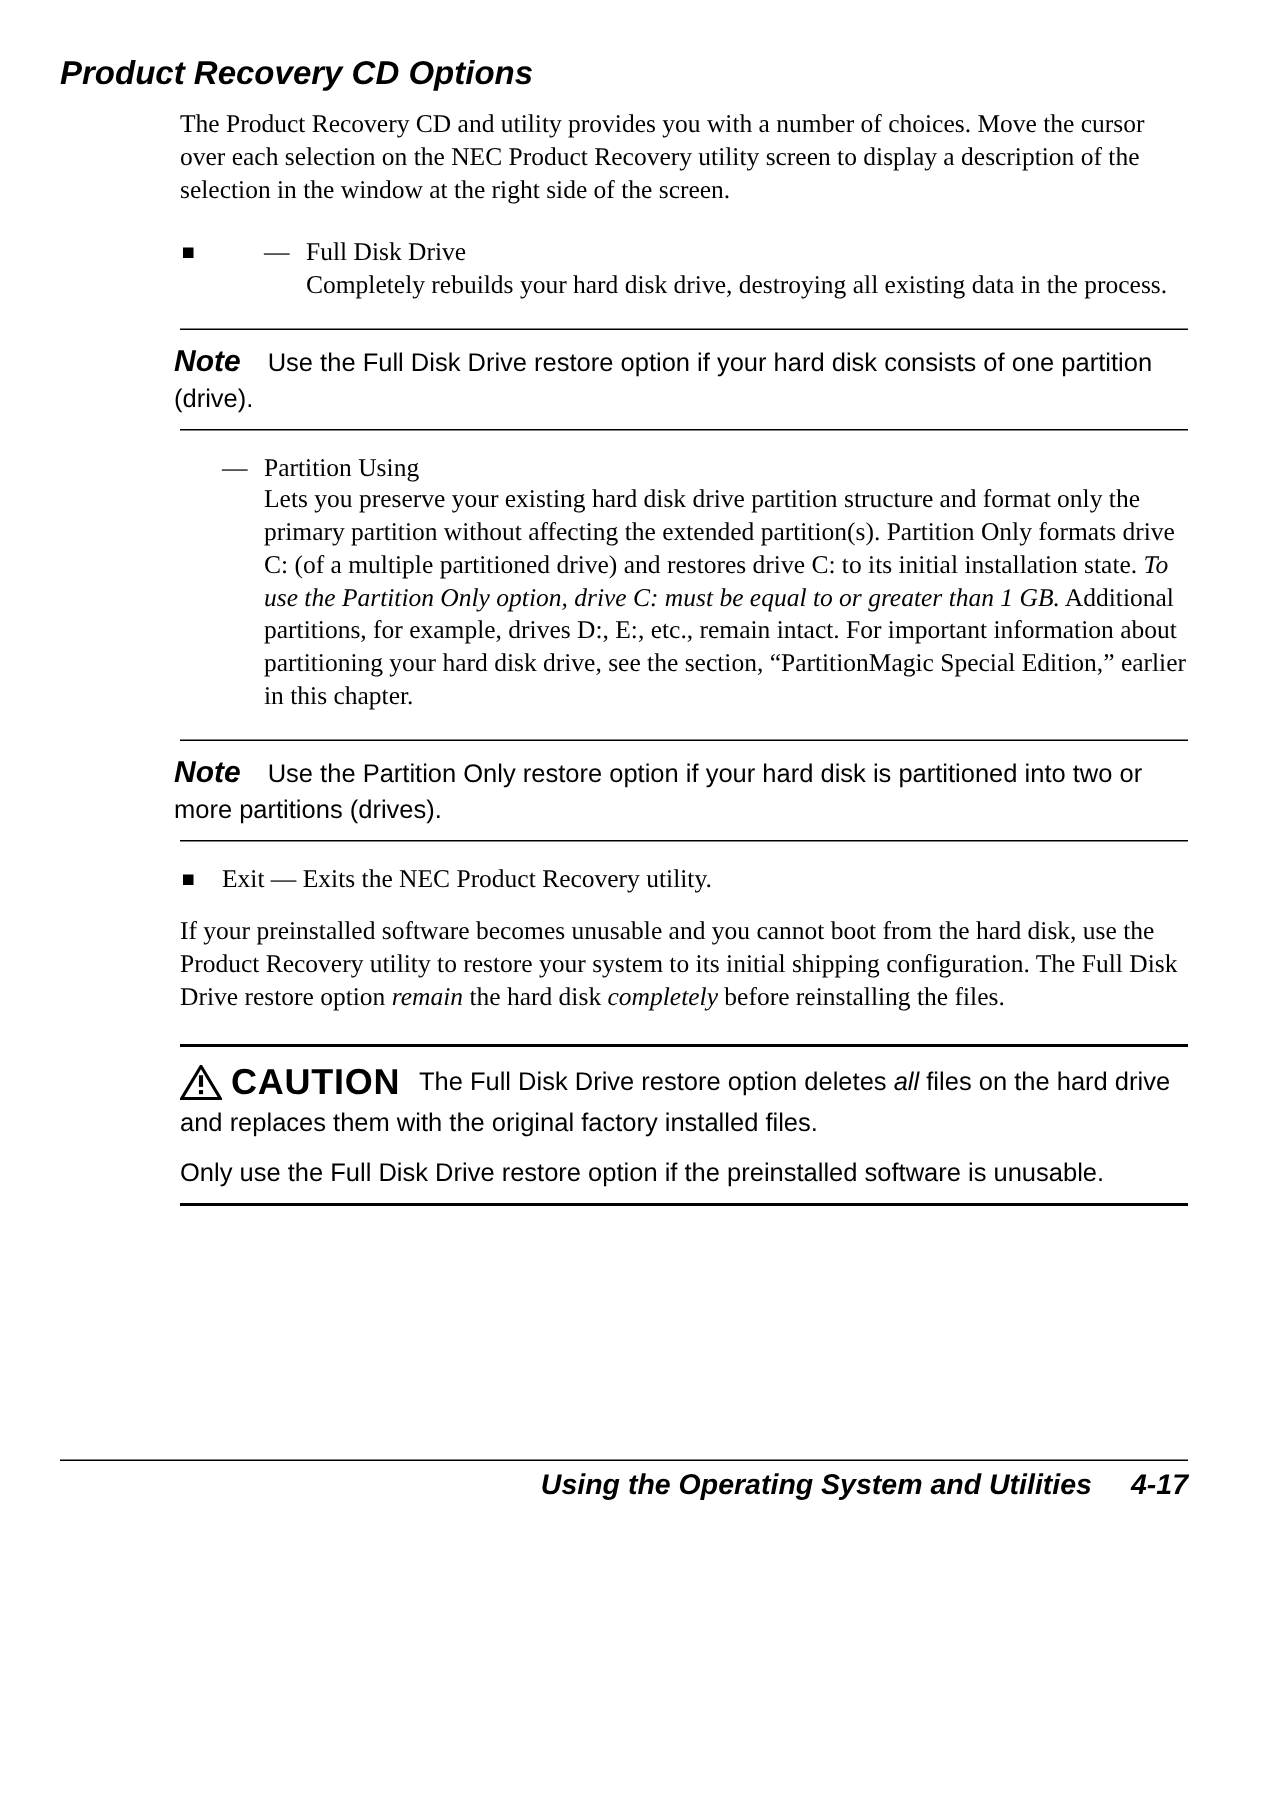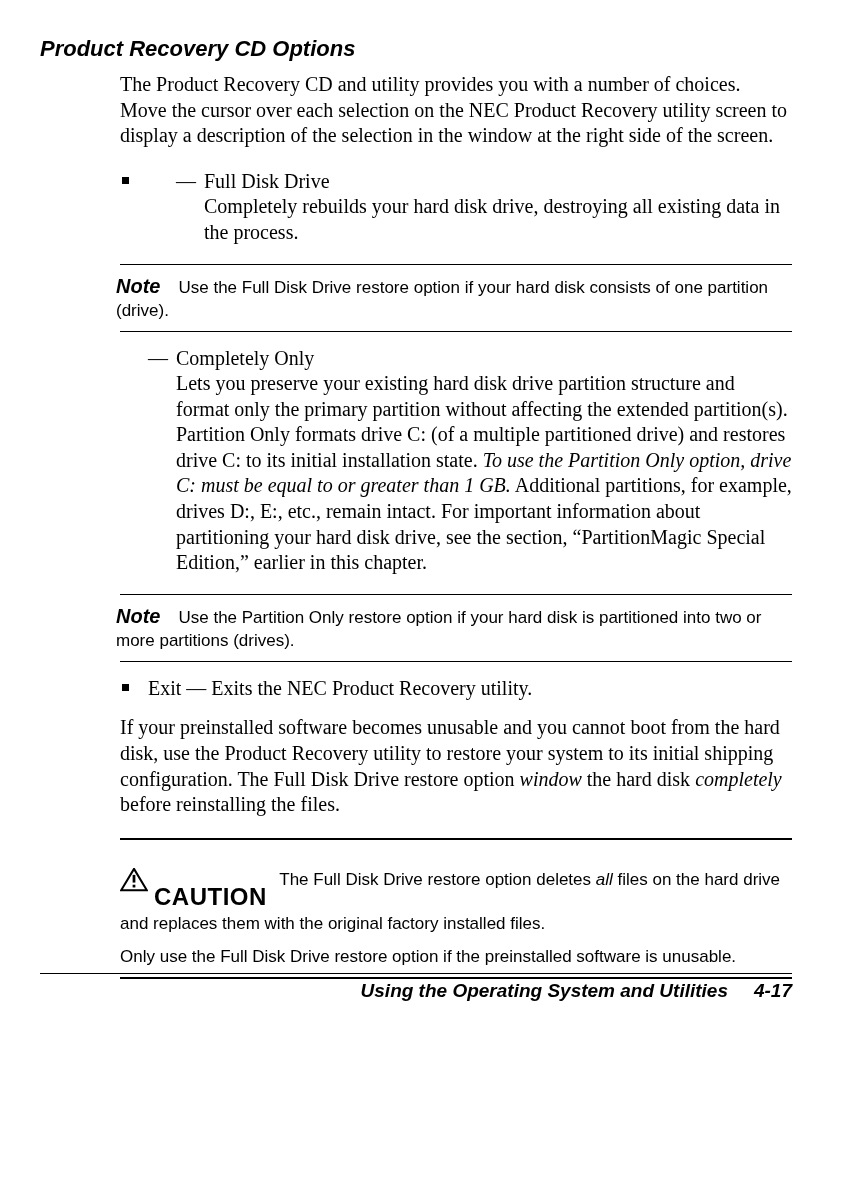--- a/index.html
+++ b/index.html
@@ -19,21 +19,21 @@
   }
   .section-heading {
     font-family: Arial, Helvetica, sans-serif;
     font-weight: bold;
     font-style: italic;
     font-size: 22px;
     margin: 6px 0 10px 0;
   }
   .body-block {
     margin-left: 80px;
-    font-size: 20px;
+    font-size: 17px;
     line-height: 1.28;
   }
   .intro-para {
     margin: 0 0 20px 0;
   }
   ul.square {
     list-style: none;
     padding: 0;
     margin: 0;
   }
@@ -103,21 +103,20 @@
     width: 28px;
     height: 24px;
     margin-right: 6px;
     flex: 0 0 auto;
   }
   .caution-word {
     font-weight: 900;
     font-size: 24px;
     letter-spacing: 0.5px;
     font-family: Arial, Helvetica, sans-serif;
-    margin-top: 33px;
   }
   .caution-para2 {
     margin-top: 10px;
   }
   em, .ital { font-style: italic; }
   .footer {
     position: absolute;
     bottom: 24px;
     left: 40px;
     right: 60px;
@@ -165,21 +164,21 @@
   <hr class="note-rule">
   <div class="note-block">
     <span class="note-label">Note</span><span>Use the Full Disk Drive restore option if your hard disk consists of one partition (drive).</span>
   </div>
   <hr class="note-rule-bottom">
 
   <div class="body-block">
     <div class="dash-item" style="margin-left:28px;">
       <span class="dash">—</span>
       <span class="dash-body">
-        <span>Completely Only</span><br>
+        <span>Partition Using</span><br>
         <span><span>Lets you preserve your existing hard disk drive partition structure and format only the primary partition without affecting the extended partition(s). Partition Only formats drive C: (of a multiple partitioned drive) and restores drive C: to its initial installation state. </span><em>To use the Partition Only option, drive C: must be equal to or greater than 1 GB.</em><span> Additional partitions, for example, drives D:, E:, etc., remain intact. For important information about partitioning your hard disk drive, see the section, “PartitionMagic Special Edition,” earlier in this chapter.</span></span>
       </span>
     </div>
   </div>
 
   <hr class="note-rule">
   <div class="note-block">
     <span class="note-label">Note</span><span>Use the Partition Only restore option if your hard disk is partitioned into two or more partitions (drives).</span>
   </div>
   <hr class="note-rule-bottom">
@@ -187,21 +186,21 @@
   <div class="body-block">
     <ul class="square">
       <li>
         <span>Exit — Exits the NEC Product Recovery utility.</span>
       </li>
     </ul>
   </div>
 
 
   <div class="body-block">
-    <p class="intro-para"><span>If your preinstalled software becomes unusable and you cannot boot from the hard disk, use the Product Recovery utility to restore your system to its initial shipping configuration. The Full Disk Drive restore option </span><em>window</em><span> the hard disk </span><em>completely</em><span> before reinstalling the files.</span></p>
+    <p class="intro-para"><span>If your preinstalled software becomes unusable and you cannot boot from the hard disk, use the Product Recovery utility to restore your system to its initial shipping configuration. The Full Disk Drive restore option </span><em>remain</em><span> the hard disk </span><em>completely</em><span> before reinstalling the files.</span></p>
   </div>
 
   <hr class="note-rule" style="border-top-width:2px;">
   <div class="caution-block">
     <span class="caution-header">
       <svg class="caution-icon" viewBox="0 0 32 28">
         <polygon points="16,1 31,26 1,26" fill="none" stroke="#000" stroke-width="2.4"></polygon>
         <rect x="14.4" y="8" width="3.2" height="9" fill="#000"></rect>
         <rect x="14.4" y="19.5" width="3.2" height="3.2" fill="#000"></rect>
       </svg>

